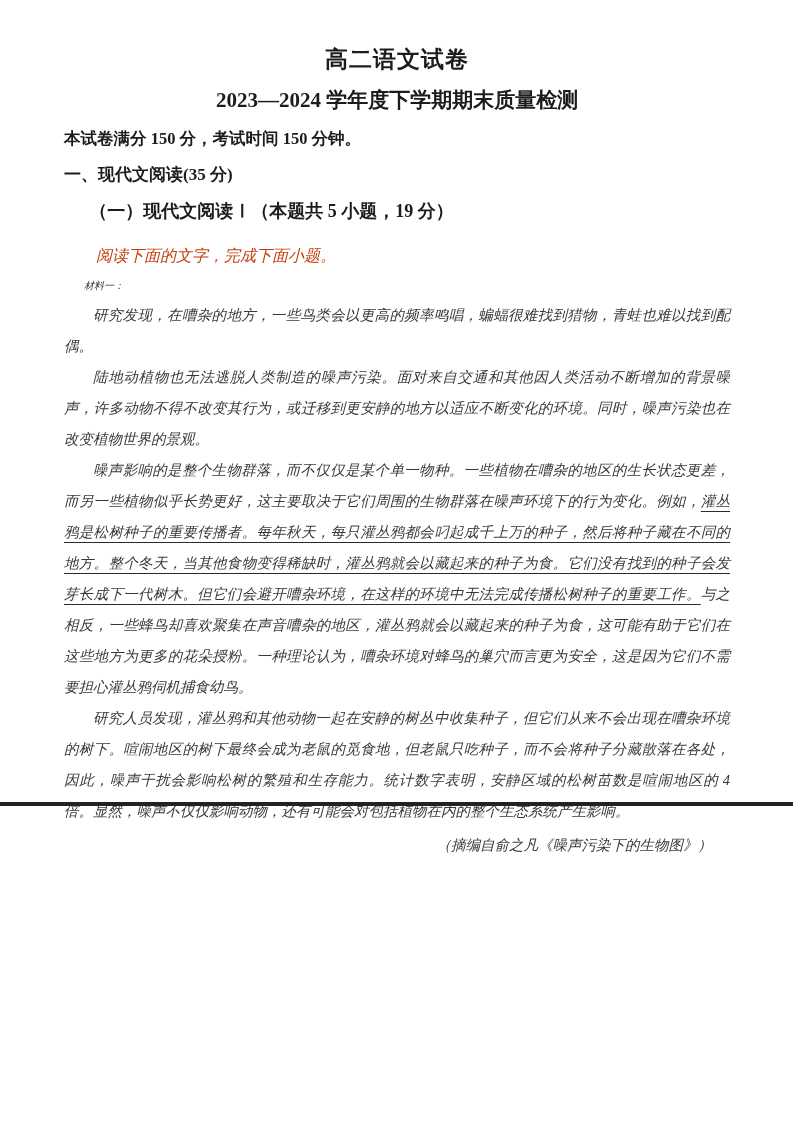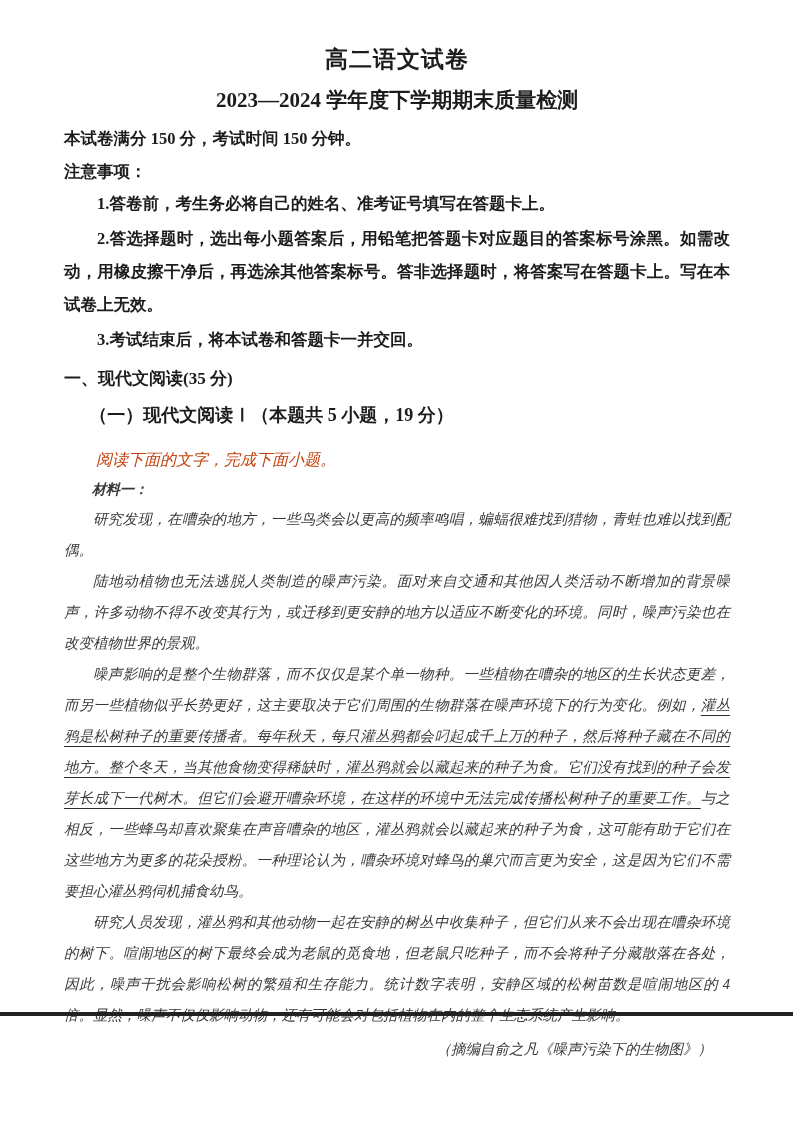--- a/index.html
+++ b/index.html
@@ -11,21 +11,21 @@
     width: 793px;
     height: 1122px;
     position: relative;
     overflow: hidden;
     font-family: "Liberation Serif", serif;
     color: #1c1c1c;
   }
   .page {
     box-sizing: border-box;
     width: 793px;
-    height: 1016px;
+    height: 806px;
     padding: 38px 63px 0 64px;
     position: relative;
   }
   .title {
     font-size: 23px;
     font-weight: 700;
     text-align: center;
     line-height: 32px;
     margin: 6px 0 0 0;
     letter-spacing: 1px;
@@ -75,25 +75,24 @@
     color: #383838;
   }
   .instruction {
     font-size: 16px;
     line-height: 28px;
     margin: 16px 0 0 0;
     text-indent: 2em;
     color: #c2410c;
   }
   .material-label {
-    font-size: 14px;
+    font-size: 10px;
     line-height: 28px;
     margin: 2px 0 0 0;
     text-indent: 2em;
-    font-weight: bold;
   }
   .para {
     font-size: 14.5px;
     line-height: 31px;
     margin: 0;
     text-indent: 2em;
     text-align: justify;
   }
   .u {
     text-decoration: underline;
@@ -121,26 +120,20 @@
 <body>
 
 <div class="page">
 
   <h1 class="title">高二语文试卷</h1>
 
   <h2 class="subtitle">2023—2024 学年度下学期期末质量检测</h2>
 
   <div class="exam-info">本试卷满分 150 分，考试时间 150 分钟。</div>
 
-  <div>
-    <div class="notice-heading">注意事项：</div>
-    <p class="notice-item">1.答卷前，考生务必将自己的姓名、准考证号填写在答题卡上。</p>
-    <p class="notice-item">2.答选择题时，选出每小题答案后，用铅笔把答题卡对应题目的答案标号涂黑。如需改动，用橡皮擦干净后，再选涂其他答案标号。答非选择题时，将答案写在答题卡上。写在本试卷上无效。</p>
-    <p class="notice-item">3.考试结束后，将本试卷和答题卡一并交回。</p>
-  </div>
 
   <div class="section-heading">一、现代文阅读(35 分)</div>
 
   <div class="subsection-heading">（一）现代文阅读Ⅰ（本题共 5 小题，19 分）</div>
 
   <p class="kai instruction">阅读下面的文字，完成下面小题。</p>
 
   <p class="kai material-label">材料一：</p>
 
   <p class="kai para">研究发现，在嘈杂的地方，一些鸟类会以更高的频率鸣唱，蝙蝠很难找到猎物，青蛙也难以找到配偶。</p>

